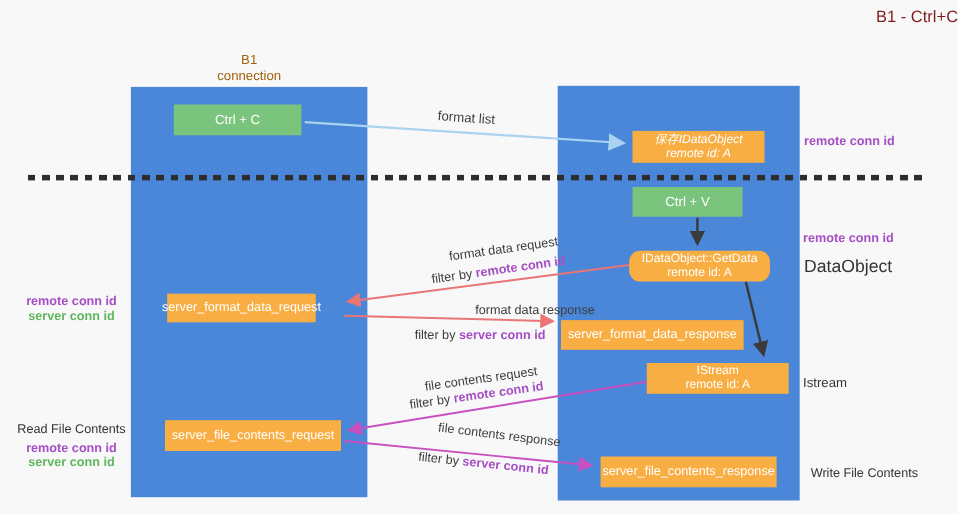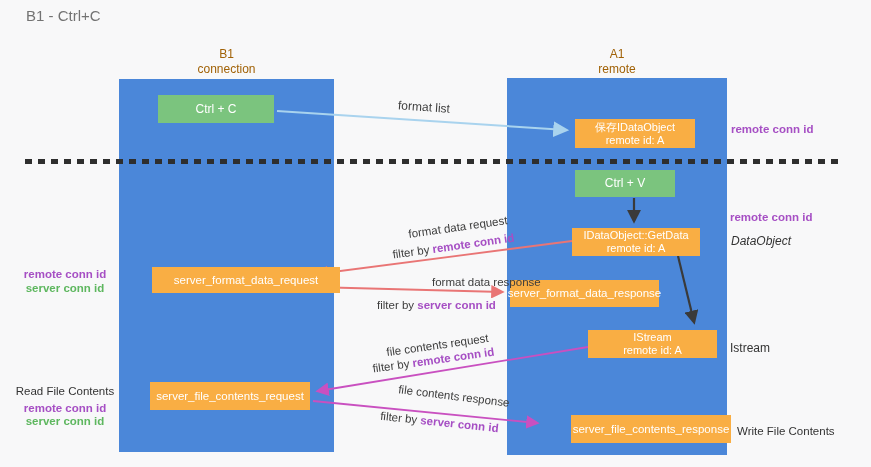--- a/index.html
+++ b/index.html
@@ -18,22 +18,22 @@
   .box {
     position:absolute; z-index:4;
     display:flex; flex-direction:column; align-items:center; justify-content:center;
     color:#ffffff; text-align:center; font-size:11.5px; line-height:13px;
     white-space:nowrap;
   }
   .green  { background:#7bc47e; font-size:12px; }
   .orange { background:#f9ae44; }
   .lbl { position:absolute; z-index:5; white-space:nowrap; font-size:11.5px; color:#3d3d3d; }
   .hdr { position:absolute; z-index:5; text-align:center; font-size:12px; line-height:15px; color:#a16207; }
-  .title { position:absolute; left:26px; width:845px; top:6px; text-align:left;
-           font-size:15px; line-height:19px; color:#737373; z-index:5; }
+  .title { position:absolute; left:26px; width:845px; top:6px; text-align:right;
+           font-size:15px; line-height:19px; color:#7f1d1d; z-index:5; }
   .purple { color:#a64fc4; font-weight:bold; }
   .greentxt { color:#5eb75f; font-weight:bold; }
   .black { color:#333; }
   .side-group { position:absolute; z-index:5; text-align:center; font-size:11.5px; line-height:13.5px; white-space:nowrap; }
   .rot-n8 { transform:rotate(-8deg); }
   .rot-p4 { transform:rotate(4deg); }
   .rot-p6 { transform:rotate(6deg); }
   .rot-p7 { transform:rotate(7deg); }
 </style>
 </head>
@@ -41,24 +41,20 @@
 
 <div id="canvas">
 
   <div class="title">
     <div>B1 - Ctrl+C</div>
   </div>
 
   <div class="hdr" style="left:119px; top:47px; width:215px;">
     <div>B1</div>
     <div>connection</div>
-  </div>
-  <div class="hdr" style="left:507px; top:47px; width:220px;">
-    <div>A1</div>
-    <div>remote</div>
   </div>
 
   <div class="lane" style="left:119px; top:79px; width:215px; height:373px;"></div>
   <div class="lane" style="left:507px; top:78px; width:220px; height:377px;"></div>
 
   <div id="divider"></div>
 
   <svg id="arrow-layer" width="871" height="467">
     <defs>
       <marker id="m-blue" viewBox="0 0 10 10" refX="8" refY="5" markerWidth="8" markerHeight="8" orient="auto">
@@ -80,52 +76,52 @@
     <line x1="572" y1="241" x2="317" y2="274" stroke="#e97575" stroke-width="1.8" marker-end="url(#m-red)"></line>
     <line x1="313" y1="287" x2="502" y2="292" stroke="#e97575" stroke-width="1.8" marker-end="url(#m-red)"></line>
     <line x1="588" y1="347" x2="318" y2="391" stroke="#c950c0" stroke-width="1.8" marker-end="url(#m-magenta)"></line>
     <line x1="313" y1="401" x2="537" y2="423" stroke="#c950c0" stroke-width="1.8" marker-end="url(#m-magenta)"></line>
   </svg>
 
   <div class="box green" style="left:158px; top:95px; width:116px; height:28px;">
     <span>Ctrl + C</span>
   </div>
 
-  <div class="box orange" style="left:575px; top:119px; width:120px; height:29px; font-size:11px;">
+  <div class="box orange" style="left:575px; top:119px; width:120px; height:29px; font-size:11px;font-style:italic;">
     <span>保存IDataObject</span>
     <span>remote id: A</span>
   </div>
 
   <div class="box green" style="left:575px; top:170px; width:100px; height:27px;">
     <span>Ctrl + V</span>
   </div>
 
-  <div class="box orange" style="left:572px; top:228px; width:128px; height:28px; font-size:11px;">
+  <div class="box orange" style="left:572px; top:228px; width:128px; height:28px; font-size:11px;border-radius:10px;">
     <span>IDataObject::GetData</span>
     <span>remote id: A</span>
   </div>
 
-  <div class="box orange" style="left:152px; top:267px; width:188px; height:26px;">
+  <div class="box orange" style="left:152px; top:267px; width:135px; height:26px;">
     <span>server_format_data_request</span>
   </div>
 
-  <div class="box orange" style="left:510px; top:280px; width:149px; height:27px;">
+  <div class="box orange" style="left:510px; top:291px; width:166px; height:27px;">
     <span>server_format_data_response</span>
   </div>
 
   <div class="box orange" style="left:588px; top:330px; width:129px; height:28px; font-size:11px;">
     <span>IStream</span>
     <span>remote id: A</span>
   </div>
 
   <div class="box orange" style="left:150px; top:382px; width:160px; height:28px;text-align:center;">
     <span>server_file_contents_request</span>
   </div>
 
-  <div class="box orange" style="left:571px; top:415px; width:160px; height:28px;">
+  <div class="box orange" style="left:546px; top:415px; width:160px; height:28px;">
     <span>server_file_contents_response</span>
   </div>
 
   <div class="lbl rot-p4" style="left:398px; top:100px; font-size:12px;">format list</div>
 
   <div class="lbl rot-n8" style="left:408px; top:221px;">format data request</div>
   <div class="lbl rot-n8" style="left:392px; top:240px;">
     <span>filter by</span>
     <span class="purple">remote conn id</span>
   </div>
@@ -154,17 +150,17 @@
   </div>
 
   <div class="side-group" style="left:10px; top:385px; width:110px;">
     <div class="black">Read File Contents</div>
     <div class="purple" style="margin-top:3px;">remote conn id</div>
     <div class="greentxt">server conn id</div>
   </div>
 
   <div class="lbl purple" style="left:731px; top:123px;">remote conn id</div>
   <div class="lbl purple" style="left:730px; top:211px;">remote conn id</div>
-  <div class="lbl black" style="left:731px; top:234px; font-size:12px;font-style:italic;">DataObject</div>
+  <div class="lbl black" style="left:731px; top:234px; font-size:16px;">DataObject</div>
   <div class="lbl black" style="left:730px; top:341px; font-size:12px;">Istream</div>
   <div class="lbl black" style="left:737px; top:425px;">Write File Contents</div>
 
 </div>
 
 </body></html>

